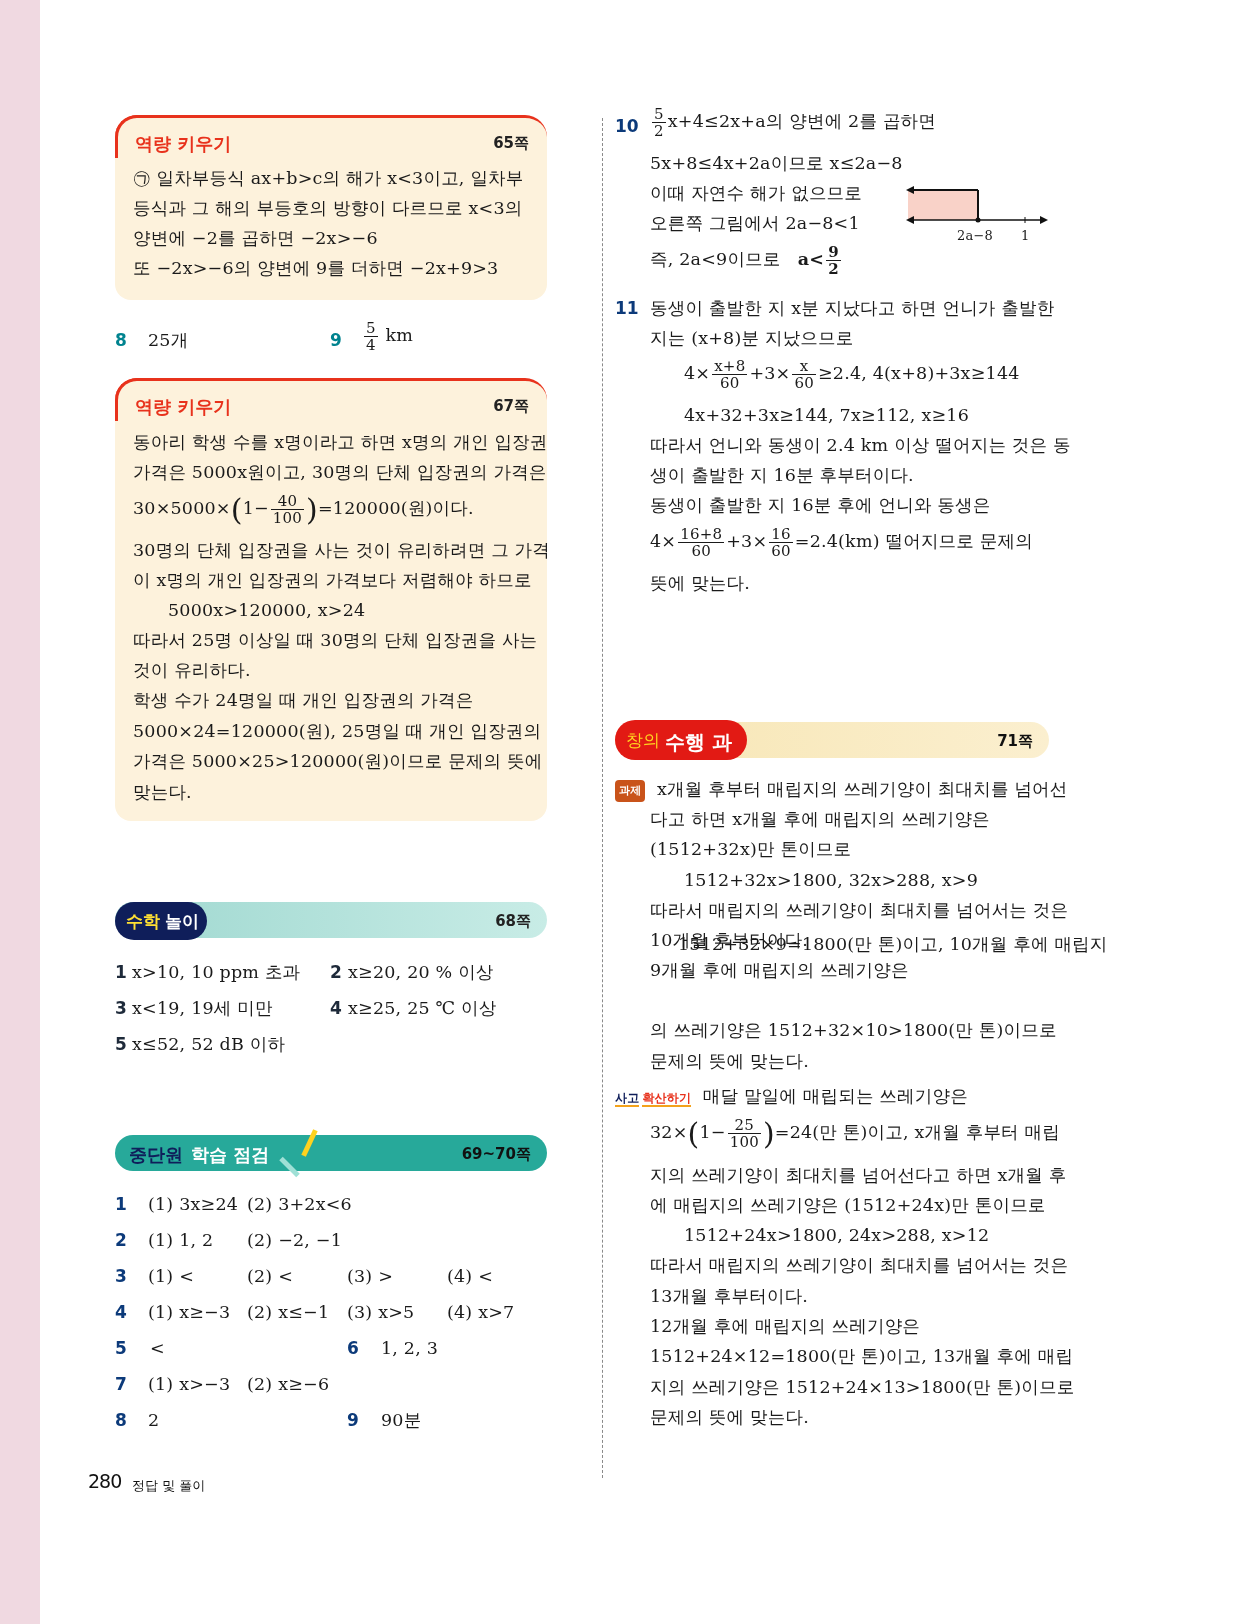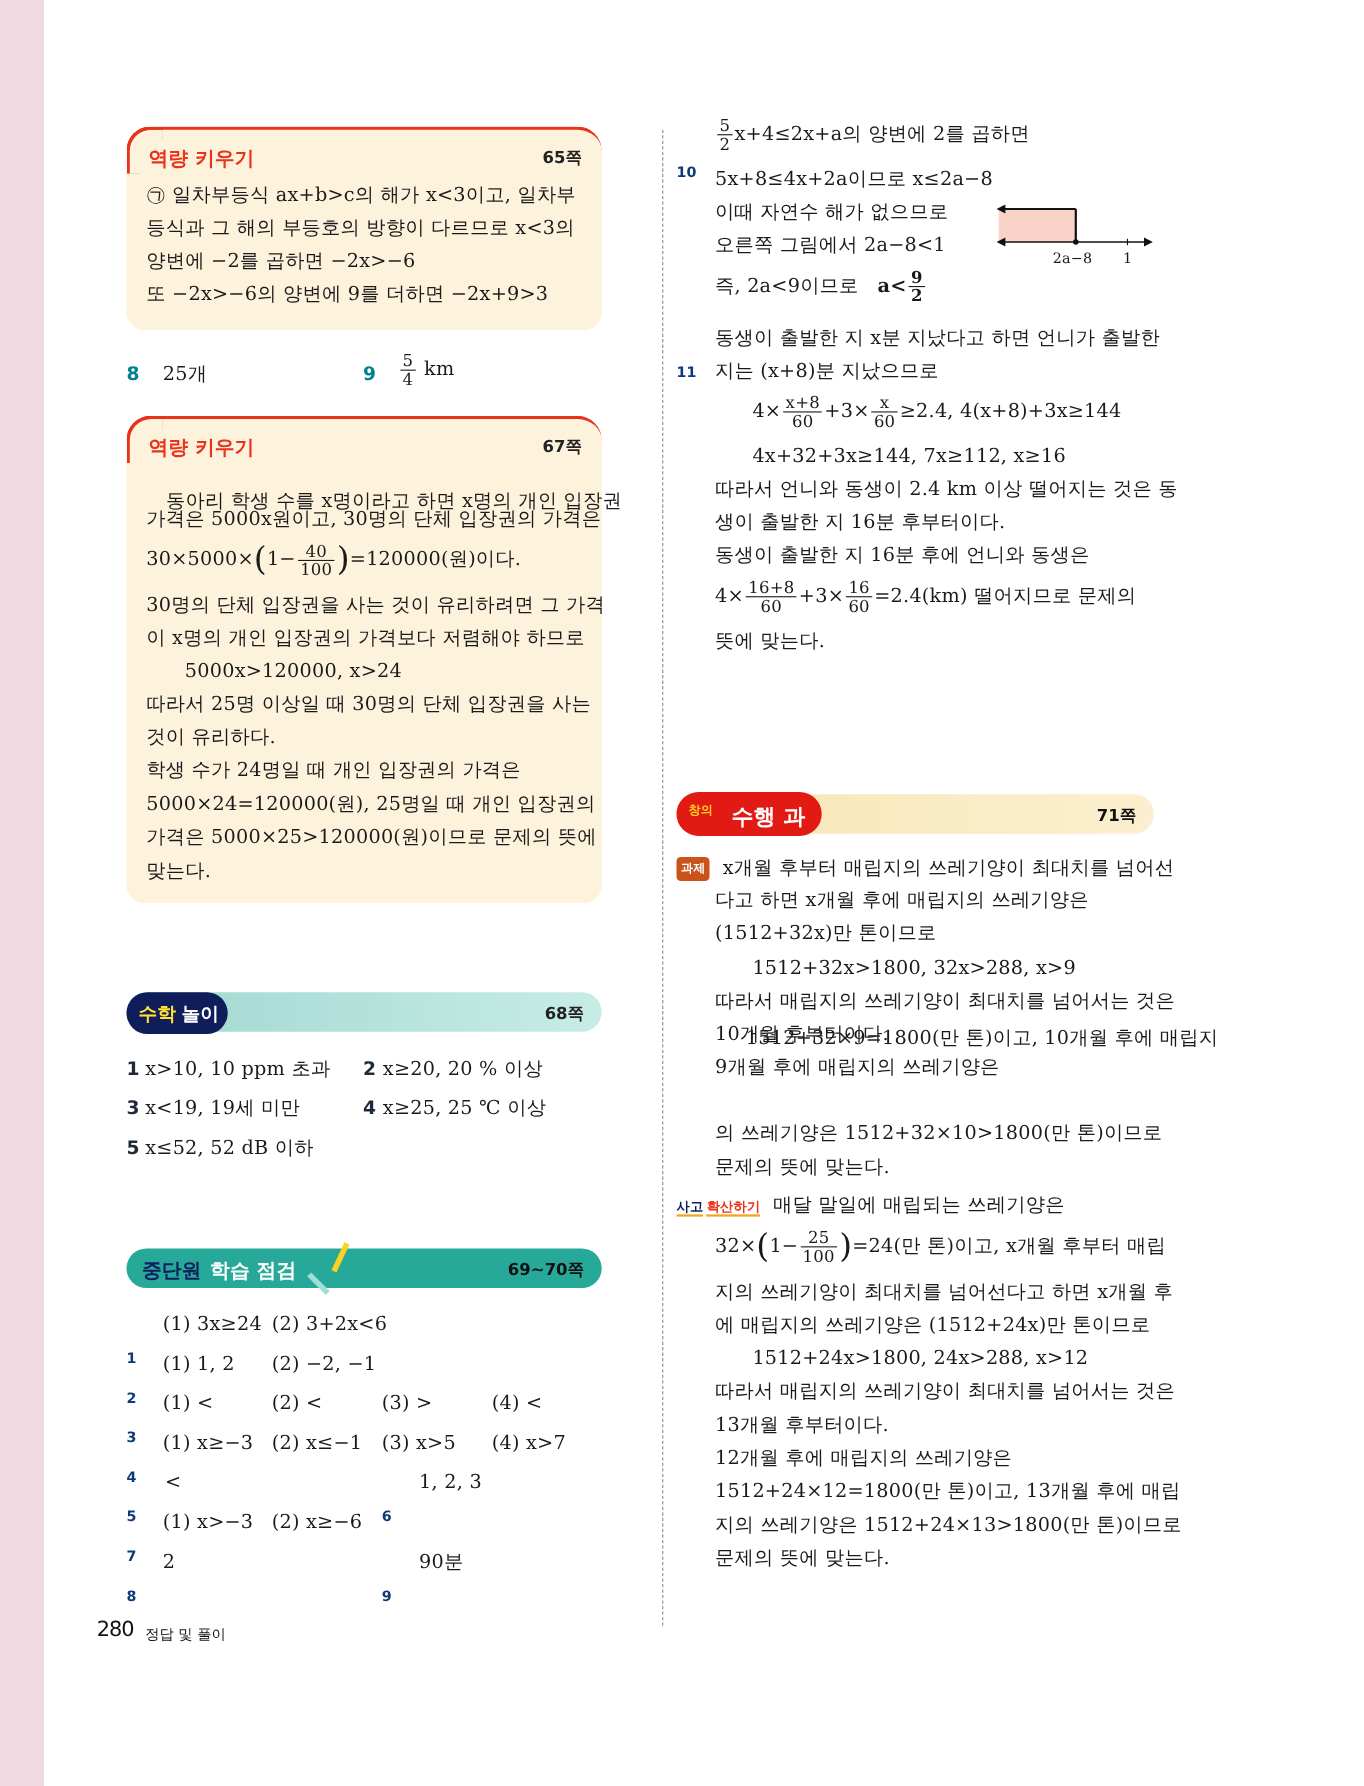--- a/index.html
+++ b/index.html
@@ -7,21 +7,21 @@
     width:1240px; height:1624px; position:relative; overflow:hidden;
     background:#ffffff; color:#1a1a1a;
     font-family:"DejaVu Serif","Liberation Serif",serif;
   }
   .stripe { position:absolute; left:0; top:0; width:40px; height:1624px; background:#f0d9e1; }
   .col-divider { position:absolute; left:602px; top:118px; height:1360px; border-left:1px dashed #8a8a8a; }
 
   .line { position:absolute; font-size:17.5px; line-height:20px; white-space:nowrap; letter-spacing:0.2px; }
   .sans { font-family:"DejaVu Sans","Liberation Sans",sans-serif; }
   .num-teal { position:absolute; font-family:"DejaVu Sans","Liberation Sans",sans-serif; font-weight:bold; font-size:17px; color:#00838f; }
-  .num-navy { position:absolute; font-family:"DejaVu Sans","Liberation Sans",sans-serif; font-weight:bold; font-size:13px; color:#0c3a7a;margin-top:34px; }
+  .num-navy { position:absolute; font-family:"DejaVu Sans","Liberation Sans",sans-serif; font-weight:bold; font-size:17px; color:#0c3a7a; }
   .num-dark { position:absolute; font-family:"DejaVu Sans","Liberation Sans",sans-serif; font-weight:bold; font-size:17px; color:#1e2a3a; }
 
   
   .box {
     position:absolute; background:#fdf2dc; border-top:3px solid #e8321c;
     border-radius:22px 22px 16px 16px; border-left:0; 
   }
   .box::before {
     content:""; position:absolute; left:0; top:-3px; width:30px; height:40px;
     border-left:3px solid #e8321c; border-top:3px solid #e8321c; border-radius:22px 0 0 0;
@@ -67,21 +67,21 @@
 <div class="num-teal" style="left:330px; top:330px;">9</div>
 <div class="line" style="left:362px; top:320px;">
   <span class="frac"><span class="n">5</span><span class="d">4</span></span>
   <span>km</span>
 </div>
 
 <div class="box" style="left:115px; top:378px; width:432px; height:440px;">
   <div class="box-title">역량 키우기</div>
   <div class="box-page">67쪽</div>
 </div>
-<div class="line" style="left:151px; top:432px;margin-top:14px;">동아리 학생 수를 x명이라고 하면 x명의 개인 입장권</div>
+<div class="line" style="left:133px; top:432px;">동아리 학생 수를 x명이라고 하면 x명의 개인 입장권</div>
 <div class="line" style="left:133px; top:462px;">가격은 5000x원이고, 30명의 단체 입장권의 가격은</div>
 <div class="line" style="left:133px; top:493px;">
   <span>30×5000×</span><span class="paren">(</span><span>1−</span><span class="frac"><span class="n">40</span><span class="d">100</span></span><span class="paren">)</span><span>=120000(원)이다.</span>
 </div>
 <div class="line" style="left:133px; top:540px;">30명의 단체 입장권을 사는 것이 유리하려면 그 가격</div>
 <div class="line" style="left:133px; top:570px;">이 x명의 개인 입장권의 가격보다 저렴해야 하므로</div>
 <div class="line" style="left:168px; top:600px;">5000x&gt;120000, x&gt;24</div>
 <div class="line" style="left:133px; top:630px;">따라서 25명 이상일 때 30명의 단체 입장권을 사는</div>
 <div class="line" style="left:133px; top:660px;">것이 유리하다.</div>
 <div class="line" style="left:133px; top:690px;">학생 수가 24명일 때 개인 입장권의 가격은</div>
@@ -184,21 +184,21 @@
 <div class="line" style="left:650px; top:435px;">따라서 언니와 동생이 2.4 km 이상 떨어지는 것은 동</div>
 <div class="line" style="left:650px; top:465px;">생이 출발한 지 16분 후부터이다.</div>
 <div class="line" style="left:650px; top:495px;">동생이 출발한 지 16분 후에 언니와 동생은</div>
 <div class="line" style="left:650px; top:526px;">
   <span>4×</span><span class="frac"><span class="n">16+8</span><span class="d">60</span></span><span>+3×</span><span class="frac"><span class="n">16</span><span class="d">60</span></span><span>=2.4(km) 떨어지므로 문제의</span>
 </div>
 <div class="line" style="left:650px; top:573px;">뜻에 맞는다.</div>
 
 <div class="hdr-task">
   <div class="hdr-task-pill">
-    <span class="sans" style="position:absolute; left:11px; top:9px; font-size:11px; font-weight:bold; color:#ffd21f;">창의</span>
+    <span class="sans" style="position:absolute; left:11px; top:9px; font-size:17px; font-weight:normal; color:#ffd21f;">창의</span>
     <span class="sans" style="position:absolute; left:50px; top:9px; font-size:20px; font-weight:bold; color:#fff;">수행 과제</span>
   </div>
   <span class="sans" style="position:absolute; right:16px; top:10px; font-size:15px; font-weight:bold; color:#111;">71쪽</span>
 </div>
 
 <div class="line" style="left:615px; top:779px;text-align:center;">
   <span class="badge-task">과제</span>&nbsp;&nbsp;<span>x개월 후부터 매립지의 쓰레기양이 최대치를 넘어선</span>
 </div>
 <div class="line" style="left:650px; top:809px;">다고 하면 x개월 후에 매립지의 쓰레기양은</div>
 <div class="line" style="left:650px; top:839px;">(1512+32x)만 톤이므로</div>

